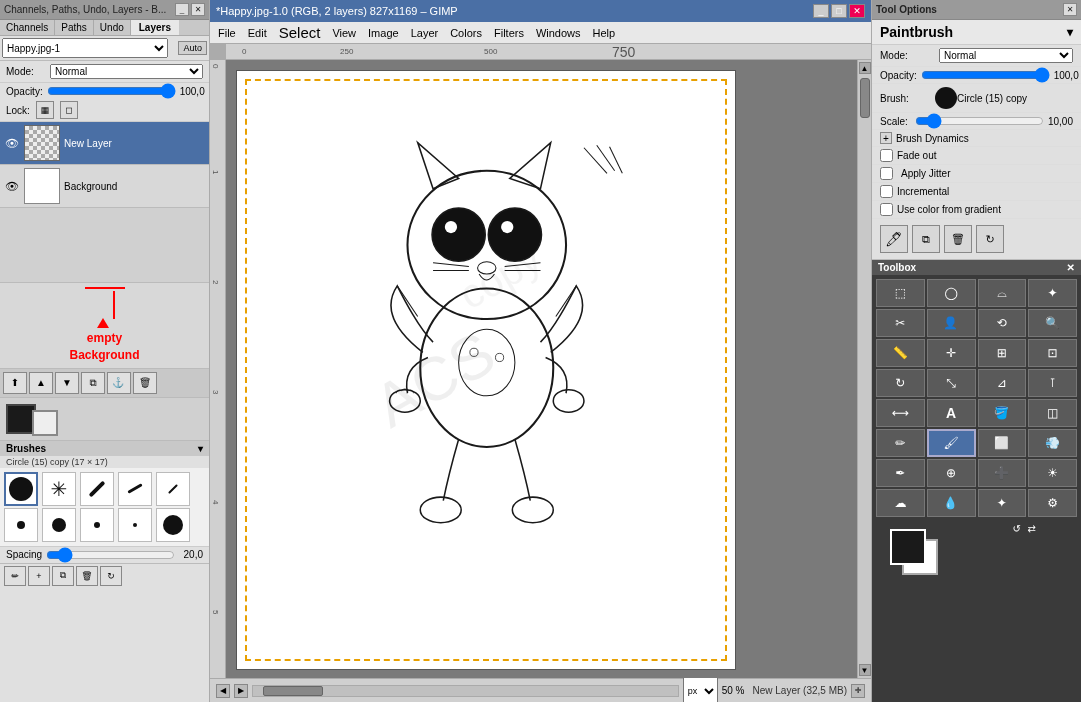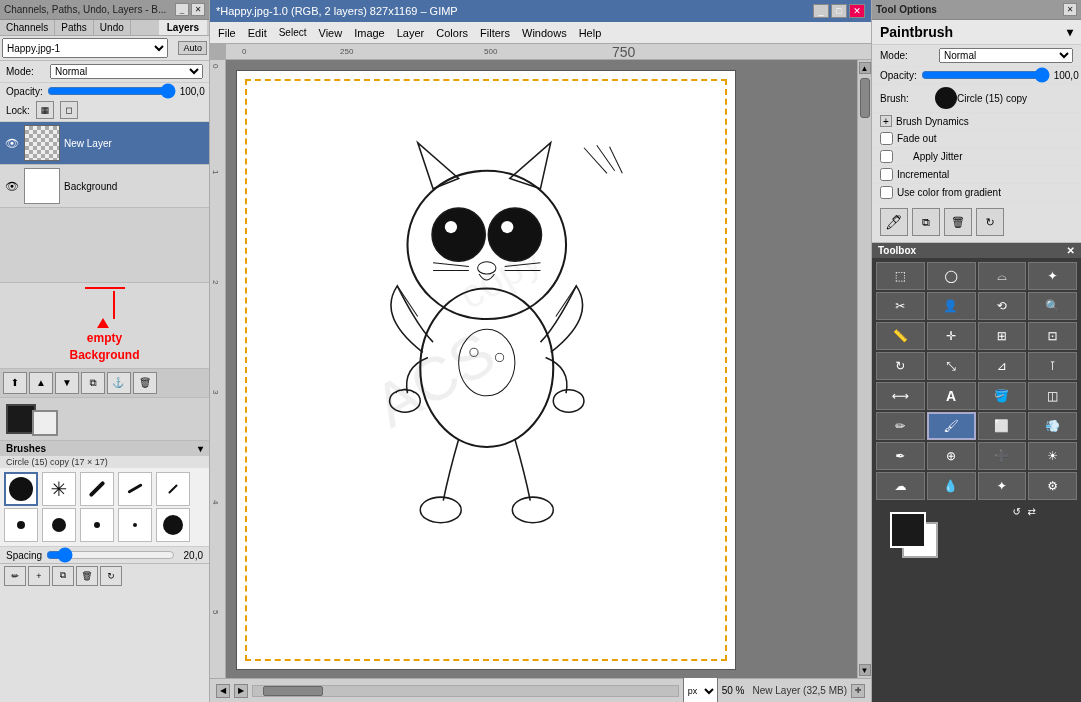--- a/index.html
+++ b/index.html
@@ -19,21 +19,21 @@
         <div style="display:flex;gap:2px;">
           <div style="width:14px;height:13px;background:#ddd;border:1px solid #888;font-size:8px;display:flex;align-items:center;justify-content:center;cursor:pointer;">_</div>
           <div style="width:14px;height:13px;background:#ddd;border:1px solid #888;font-size:8px;display:flex;align-items:center;justify-content:center;cursor:pointer;">✕</div>
         </div>
       </div>
 
       <div style="display:flex; background:#c8c8c8; border-bottom:1px solid #aaa;">
         <div style="padding:2px 6px;font-size:10px;cursor:pointer;border-right:1px solid #aaa;">Channels</div>
         <div style="padding:2px 6px;font-size:10px;cursor:pointer;border-right:1px solid #aaa;">Paths</div>
         <div style="padding:2px 6px;font-size:10px;cursor:pointer;border-right:1px solid #aaa;">Undo</div>
-        <div style="padding:2px 8px;font-size:10px;cursor:pointer;background:#e8e8e8;font-weight:bold;margin-left:28px;">Layers</div>
+        <div style="padding:2px 8px;font-size:10px;cursor:pointer;background:#e8e8e8;font-weight:bold;">Layers</div>
       </div>
 
       <div style="display:flex;align-items:center;gap:10px;padding:2px;background:#e0e0e0;border-bottom:1px solid #bbb;">
         <select style="flex:1;font-size:10px;height:20px;">
           <option>Happy.jpg-1</option>
         </select>
         <button style="background:#d0d0d0;border:1px solid #888;padding:1px 4px;font-size:9px;cursor:pointer;">Auto</button>
       </div>
 
       <div style="display:flex;align-items:center;gap:4px;padding:3px 6px;background:#e0e0e0;border-bottom:1px solid #ccc;">
@@ -132,21 +132,21 @@
           <div style="width:34px;height:34px;border:1px solid #bbb;background:#fff;display:flex;align-items:center;justify-content:center;cursor:pointer;">
             <div style="width:6px;height:6px;border-radius:50%;background:#111;"></div>
           </div>
           <div style="width:34px;height:34px;border:1px solid #bbb;background:#fff;display:flex;align-items:center;justify-content:center;cursor:pointer;">
             <div style="width:4px;height:4px;border-radius:50%;background:#111;"></div>
           </div>
           <div style="width:34px;height:34px;border:1px solid #bbb;background:#fff;display:flex;align-items:center;justify-content:center;cursor:pointer;">
             <div style="width:20px;height:20px;border-radius:50%;background:#111;"></div>
           </div>
         </div>
-        <div style="display:flex;align-items:flex-end;gap:4px;padding:2px 6px;border-top:1px solid #ccc;">
+        <div style="display:flex;align-items:center;gap:4px;padding:2px 6px;border-top:1px solid #ccc;">
           <label style="font-size:10px;">Spacing</label>
           <input type="range" style="flex: 1 1 0%; height: 12px;" min="0" max="200" value="20">
           <span style="font-size:10px;width:36px;text-align:right;">20,0</span>
         </div>
         <div style="display:flex;gap:2px;padding:2px 4px;border-top:1px solid #bbb;">
           <button style="width:22px;height:20px;background:#e0e0e0;border:1px solid #888;cursor:pointer;font-size:9px;">✏</button>
           <button style="width:22px;height:20px;background:#e0e0e0;border:1px solid #888;cursor:pointer;font-size:9px;">+</button>
           <button style="width:22px;height:20px;background:#e0e0e0;border:1px solid #888;cursor:pointer;font-size:9px;">⧉</button>
           <button style="width:22px;height:20px;background:#e0e0e0;border:1px solid #888;cursor:pointer;font-size:9px;">🗑</button>
           <button style="width:22px;height:20px;background:#e0e0e0;border:1px solid #888;cursor:pointer;font-size:9px;">↻</button>
@@ -161,21 +161,21 @@
         <div style="display:flex;gap:2px;">
           <div style="width:16px;height:14px;background:#ccc;border:1px solid #888;cursor:pointer;font-size:9px;display:flex;align-items:center;justify-content:center;">_</div>
           <div style="width:16px;height:14px;background:#ccc;border:1px solid #888;cursor:pointer;font-size:9px;display:flex;align-items:center;justify-content:center;">□</div>
           <div style="width:16px;height:14px;background:#e05;color:white;border:1px solid #888;cursor:pointer;font-size:9px;display:flex;align-items:center;justify-content:center;">✕</div>
         </div>
       </div>
 
       <div style="background:#e8e8e8;border-bottom:1px solid #aaa;display:flex;align-items:center;height:22px;padding:0 2px;">
         <div style="padding:2px 6px;font-size:11px;cursor:pointer;">File</div>
         <div style="padding:2px 6px;font-size:11px;cursor:pointer;">Edit</div>
-        <div style="padding:2px 6px;font-size:10px;cursor:pointer;">Select</div>
+        <div style="padding:2px 6px;font-size:15px;cursor:pointer;">Select</div>
         <div style="padding:2px 6px;font-size:11px;cursor:pointer;">View</div>
         <div style="padding:2px 6px;font-size:11px;cursor:pointer;">Image</div>
         <div style="padding:2px 6px;font-size:11px;cursor:pointer;">Layer</div>
         <div style="padding:2px 6px;font-size:11px;cursor:pointer;">Colors</div>
         <div style="padding:2px 6px;font-size:11px;cursor:pointer;">Filters</div>
         <div style="padding:2px 6px;font-size:11px;cursor:pointer;">Windows</div>
         <div style="padding:2px 6px;font-size:11px;cursor:pointer;">Help</div>
       </div>
 
       <div style="flex:1;display:flex;flex-direction:column;overflow:hidden;">
@@ -324,32 +324,37 @@
         <input type="range" style="flex: 1 1 0%; height: 12px;" min="0" max="100" value="100">
         <span style="font-size:10px;width:40px;text-align:right;">100,0</span>
       </div>
 
       <div style="display:flex;align-items:center;padding:3px 8px;border-bottom:1px solid #ddd;">
         <label style="font-size:10px;width:55px;">Brush:</label>
         <div style="width:22px;height:22px;border-radius:50%;background:#111;display:inline-block;cursor:pointer;"></div>
         <span style="font-size:10px;flex:1;">Circle (15) copy</span>
       </div>
 
+      <div style="display:flex;align-items:center;gap:4px;padding:2px 8px;border-bottom:1px solid #ddd;">
+        <label style="font-size:10px;width:55px;">Scale:</label>
+        <input type="range" style="flex: 1 1 0%; height: 12px;" min="0" max="100" value="10">
+        <span style="font-size:10px;width:40px;text-align:right;">10,00</span>
+      </div>
 
       <div style="padding:2px 8px;border-bottom:1px solid #ddd;display:flex;align-items:center;gap:4px;">
         <span style="font-size:10px;cursor:pointer;width:12px;height:12px;border:1px solid #888;background:#d8d8d8;display:inline-flex;align-items:center;justify-content:center;">+</span>
         <span style="font-size:10px;">Brush Dynamics</span>
       </div>
 
       <div style="display:flex;align-items:center;gap:4px;padding:2px 8px;border-bottom:1px solid #ddd;">
         <input type="checkbox" style="width: 13px; height: 13px;">
         <label style="font-size:10px;">Fade out</label>
       </div>
 
-      <div style="display:flex;align-items:center;gap:20px;padding:2px 8px;border-bottom:1px solid #ddd;">
+      <div style="display:flex;align-items:center;gap:8px;padding:2px 8px;border-bottom:1px solid #ddd;">
         <input type="checkbox" style="width: 13px; height: 13px;">
         <label style="font-size:10px;">Apply Jitter</label>
       </div>
 
       <div style="display:flex;align-items:center;gap:4px;padding:2px 8px;border-bottom:1px solid #ddd;">
         <input type="checkbox" style="width: 13px; height: 13px;">
         <label style="font-size:10px;">Incremental</label>
       </div>
 
       <div style="display:flex;align-items:center;gap:4px;padding:2px 8px;border-bottom:1px solid #ddd;">

